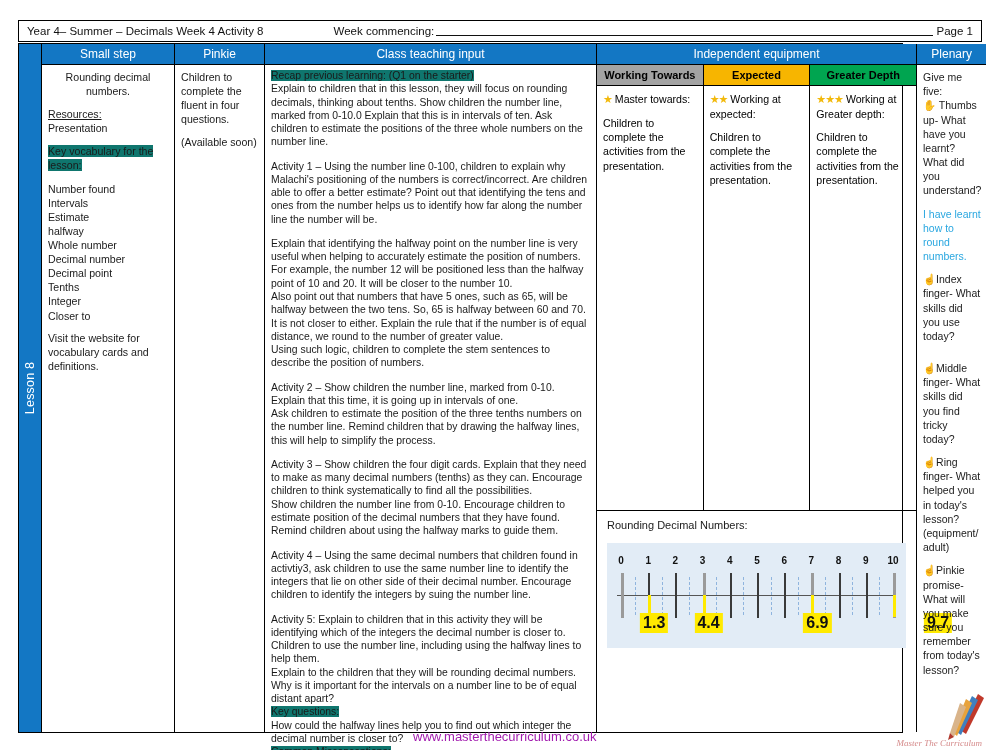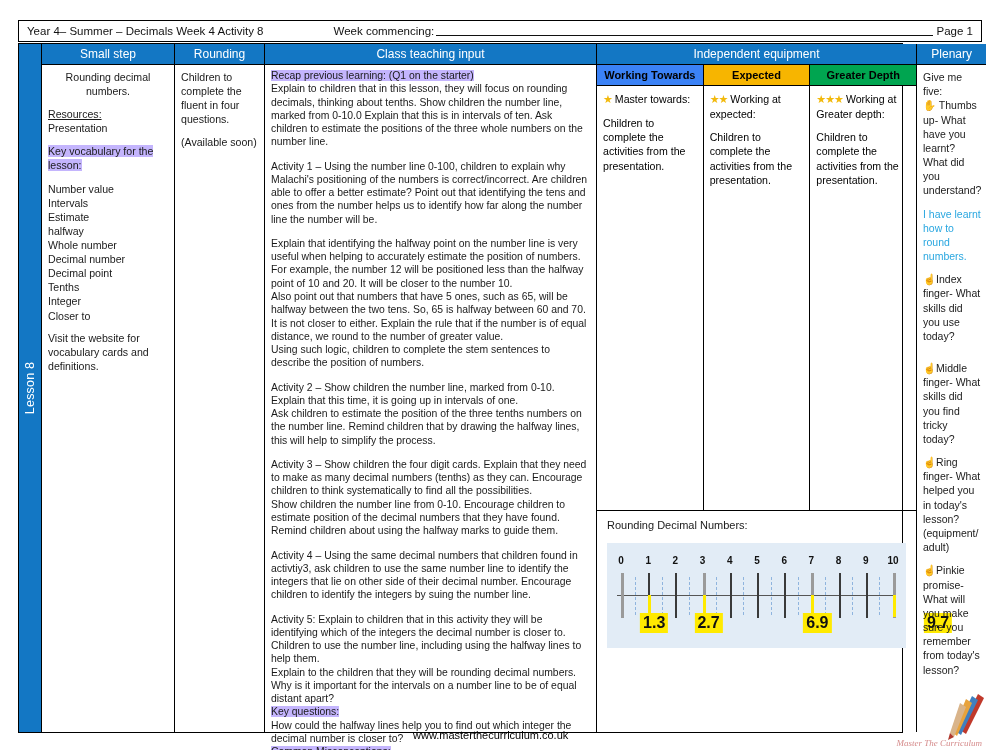--- a/index.html
+++ b/index.html
@@ -89,21 +89,21 @@
     flex: 1 1 auto;
     padding: 6px 6px 4px 6px;
     font-size: 10.6px;
     line-height: 1.32;
     color: #1a1a1a;
     overflow: hidden;
   }
 
   .center { text-align: center; }
   .u { text-decoration: underline; }
-  .hl { background: #c4b5fd; display: inline; }
+  .hl { background: #0f766e; display: inline; }
   .blank { height: 9px; }
 
   .vocab-list div { line-height: 1.33; }
 
   
   .teach-body {
     padding: 4px 6px 0 6px;
     font-size: 10.4px;
     line-height: 1.275;
     color: #1a1a1a;
@@ -202,22 +202,22 @@
     line-height: 1.35;
     color: #1a1a1a;
   }
   .ans { color: #2aa7e0; }
   .hand { color: #c98a5e; }
 
   
   .site {
     position: absolute;
     left: 413px; top: 729px;
-    font-size: 11px;
-    color: #000000;
+    font-size: 13px;
+    color: #a21caf;
     white-space: nowrap;
   }
   .logo {
     position: absolute;
     right: 6px; bottom: 2px;
     width: 120px; height: 56px;
   }
   .logo-text {
     position: absolute;
     right: 18px; bottom: 2px;
@@ -250,38 +250,38 @@
       <div class="chead">Small step</div>
       <div class="cbody">
         <div class="center">Rounding decimal numbers.</div>
         <div class="blank"></div>
         <div class="u">Resources:</div>
         <div>Presentation</div>
         <div class="blank"></div>
         <div><span class="hl">Key vocabulary for the lesson:</span></div>
         <div class="blank"></div>
         <div class="vocab-list">
-          <div>Number value</div>
+          <div>Number found</div>
           <div>Intervals</div>
           <div>Estimate</div>
           <div>halfway</div>
           <div>Whole number</div>
           <div>Decimal number</div>
           <div>Decimal point</div>
           <div>Tenths</div>
           <div>Integer</div>
           <div>Closer to</div>
         </div>
         <div class="blank"></div>
         <div>Visit the website for vocabulary cards and definitions.</div>
       </div>
     </div>
 
     <div class="col col-starter">
-      <div class="chead">Rounding</div>
+      <div class="chead">Pinkie</div>
       <div class="cbody">
         <div>Children to complete the fluent in four questions.</div>
         <div class="blank"></div>
         <div>(Available soon)</div>
       </div>
     </div>
 
     <div class="col col-teach">
       <div class="chead">Class teaching input</div>
       <div class="teach-body">
@@ -310,21 +310,21 @@
         <p>How could the halfway lines help you to find out which integer the decimal number is closer to?</p>
         <p><span class="hl">Common Misconceptions:</span></p>
 
       </div>
     </div>
 
     <div class="col col-indep">
       <div class="chead">Independent equipment</div>
 
       <div class="indep-top">
-        <div class="band" style="background:#3b82f6">Working Towards</div>
+        <div class="band" style="background:#a3a3a3">Working Towards</div>
         <div class="band" style="background:#f7b500">Expected</div>
         <div class="band" style="background:#00a550">Greater Depth</div>
       </div>
 
       <div class="indep-cols">
         <div class="icell">
           <div>
             <span class="stars">★</span>
             <span>Master towards:</span>
           </div>
@@ -381,21 +381,21 @@
             <div class="nl-num" style="left: 231.6px;">8</div>
             <div class="nl-half" style="left: 245.2px;"></div>
             <div class="nl-tick" style="left: 258.8px;"></div>
             <div class="nl-num" style="left: 258.8px;">9</div>
             <div class="nl-half" style="left: 272.4px;"></div>
             <div class="nl-tick grey" style="left: 286px;"></div>
             <div class="nl-num" style="left: 286px;">10</div>
             <div class="nl-stem" style="left: 41.2px;"></div>
             <div class="nl-lab" style="left: 47.2px;">1.3</div>
             <div class="nl-stem" style="left: 95.6px;"></div>
-            <div class="nl-lab" style="left: 101.6px;">2.7</div>
+            <div class="nl-lab" style="left: 101.6px;">4.4</div>
             <div class="nl-stem" style="left: 204.4px;"></div>
             <div class="nl-lab" style="left: 210.4px;">6.9</div>
             <div class="nl-stem" style="left: 286px;"></div>
             <div class="nl-lab" style="left: 296px; margin-left: 35px;">9.7</div>
           </div>
       </div>
     </div>
 
     <div class="col col-plenary">
       <div class="chead">Plenary</div>

